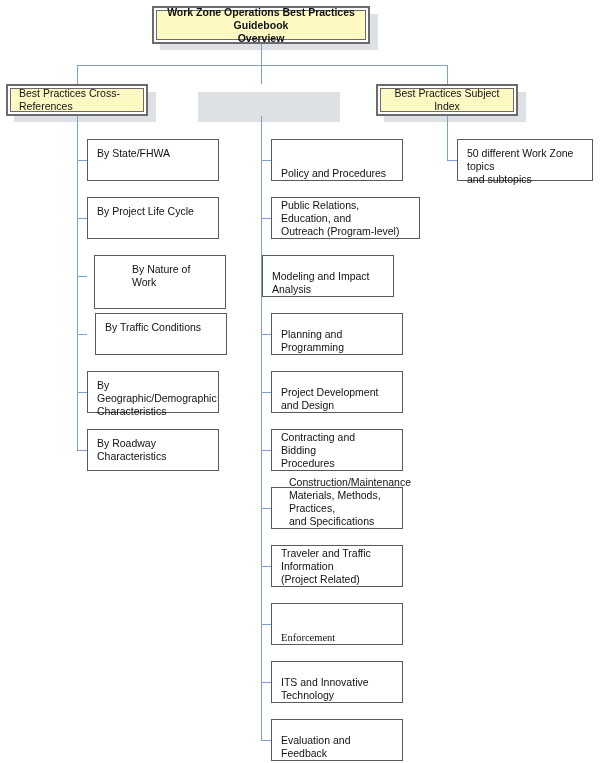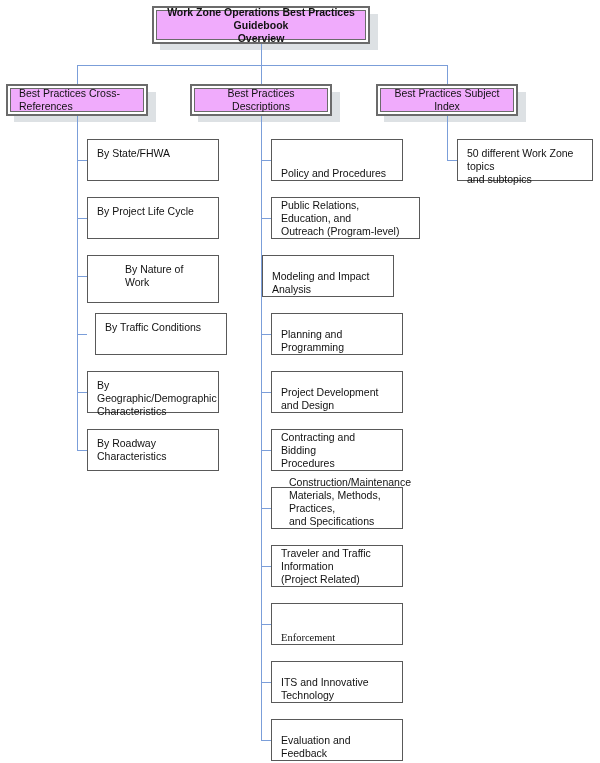--- a/index.html
+++ b/index.html
@@ -50,21 +50,21 @@
   
   .box.dbl {
     border: 2px solid #6b6b6b;
     padding: 2px;
   }
   .box.dbl > .inner {
     box-sizing: border-box;
     width: 100%;
     height: 100%;
     border: 1px solid #6b6b6b;
-    background: #f0abfc;
+    background: #fef9c3;
     display: flex;
     align-items: center;
     justify-content: flex-start;
     padding: 8px 8px;
   }
   .box.dbl.center > .inner {
     justify-content: center;
     text-align: center;
   }
 
@@ -111,25 +111,20 @@
   <div class="conn v" style="left:447px; top:65px; height:19px;"></div>
 
   <div class="shadow" style="left:14px; top:92px; width:142px; height:30px;"></div>
   <div class="box dbl" style="left:6px; top:84px; width:142px; height:32px;">
     <div class="inner">
       <span class="txt">Best Practices Cross-References</span>
     </div>
   </div>
 
   <div class="shadow" style="left:198px; top:92px; width:142px; height:30px;"></div>
-  <div class="box dbl center" style="left:190px; top:84px; width:142px; height:32px;">
-    <div class="inner">
-      <span class="txt">Best Practices Descriptions</span>
-    </div>
-  </div>
 
   <div class="shadow" style="left:384px; top:92px; width:142px; height:30px;"></div>
   <div class="box dbl center" style="left:376px; top:84px; width:142px; height:32px;">
     <div class="inner">
       <span class="txt">Best Practices Subject Index</span>
     </div>
   </div>
 
   <div class="conn v" style="left:77px; top:116px; height:335px;"></div>
 
@@ -139,21 +134,21 @@
   <div class="conn h" style="left:77px; top:334px; width:10px;"></div>
   <div class="conn h" style="left:77px; top:392px; width:10px;"></div>
   <div class="conn h" style="left:77px; top:450px; width:10px;"></div>
 
   <div class="box single top" style="left:87px; top:139px; width:132px; height:42px;">
     <span class="txt">By State/FHWA</span>
   </div>
   <div class="box single top" style="left:87px; top:197px; width:132px; height:42px;">
     <span class="txt">By Project Life Cycle</span>
   </div>
-  <div class="box single top" style="left:87px; top:255px; width:132px; height:48px;padding-left:37px;">
+  <div class="box single top" style="left:94px; top:255px; width:132px; height:54px;padding-left:37px;">
     <span class="txt">By Nature of Work</span>
   </div>
   <div class="box single top" style="left:87px; top:313px; width:132px; height:42px;margin-left:8px;">
     <span class="txt">By Traffic Conditions</span>
   </div>
   <div class="box single top" style="left:87px; top:371px; width:132px; height:42px;">
     <span class="txt">By Geographic/Demographic
 Characteristics</span>
   </div>
   <div class="box single top" style="left:87px; top:429px; width:132px; height:42px;">

